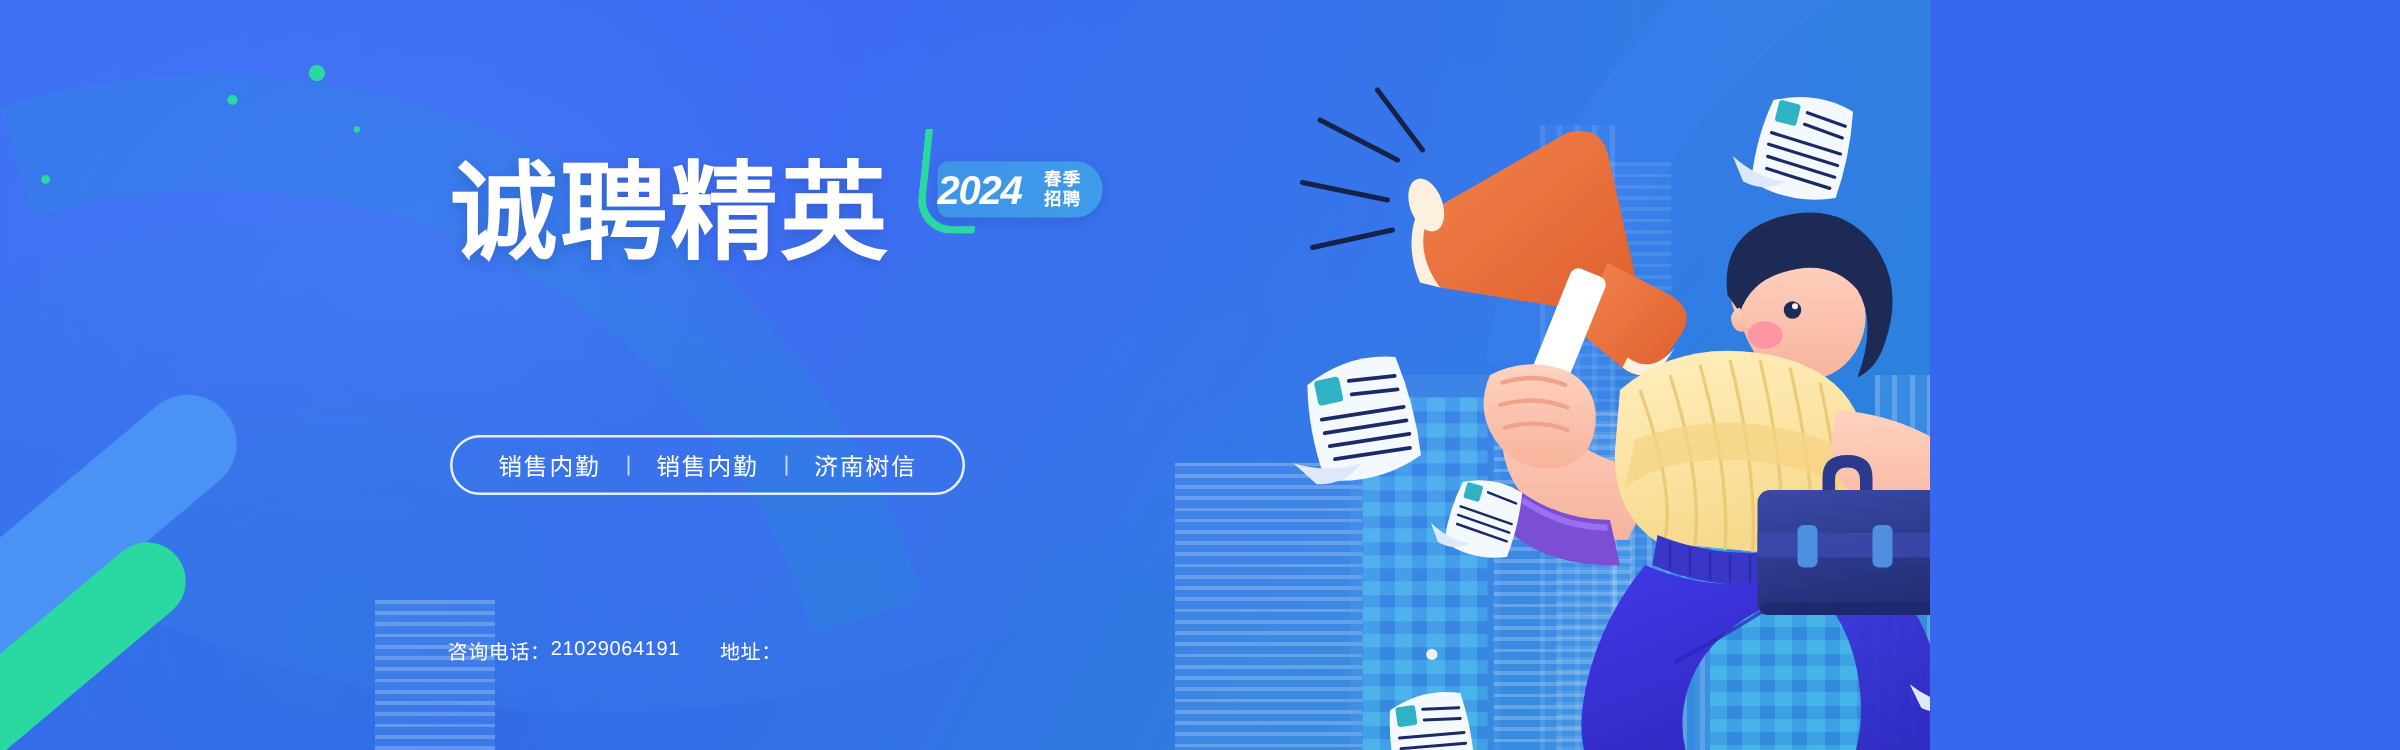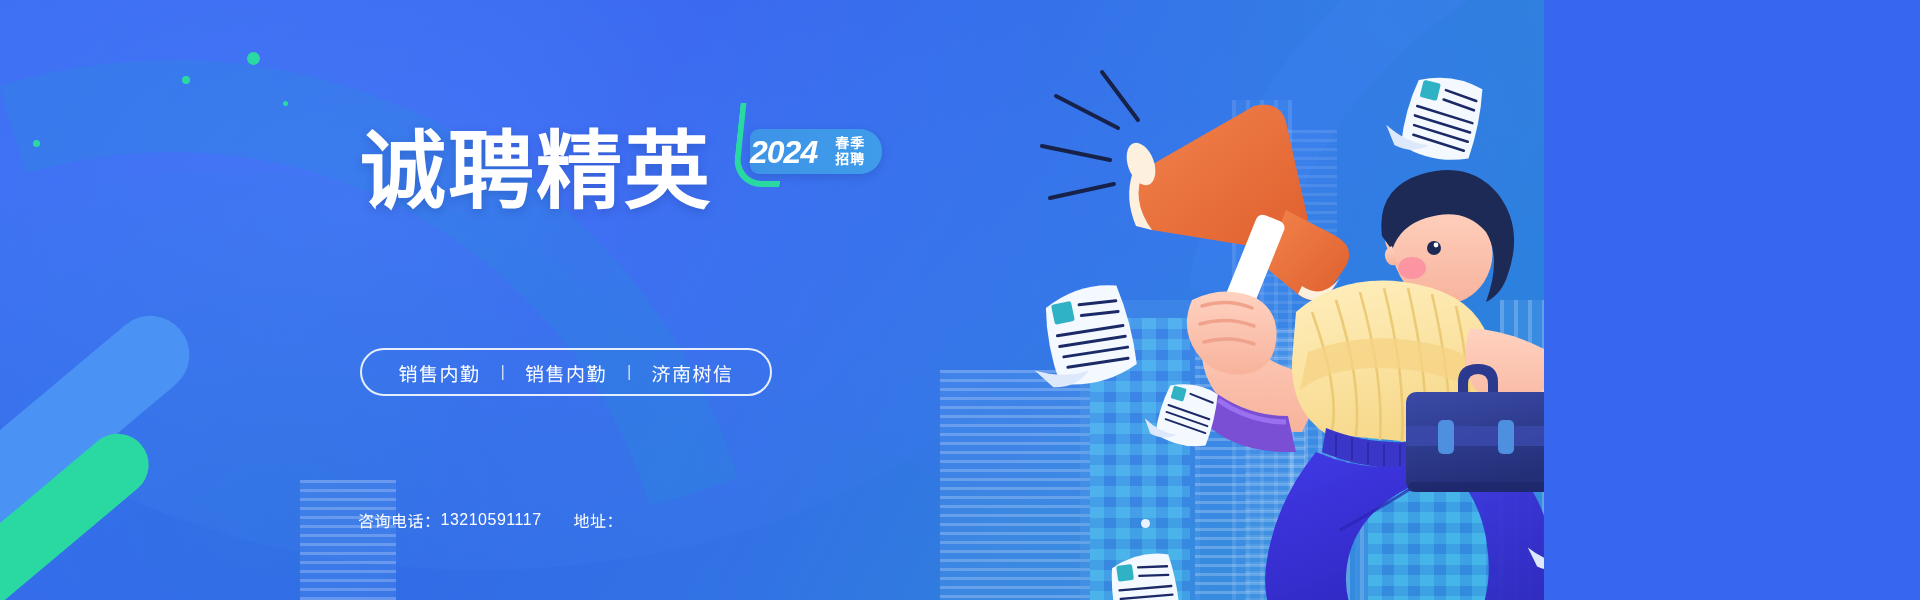--- a/index.html
+++ b/index.html
@@ -390,19 +390,19 @@
     <div class="roles">
       <span class="role">销售内勤</span>
       <span class="role-sep">|</span>
       <span class="role">销售内勤</span>
       <span class="role-sep">|</span>
       <span class="role">济南树信</span>
     </div>
 
     <div class="contact">
       <span>咨询电话：</span>
-      <span>13210591117</span>
+      <span>21029064191</span>
       <span class="gap"></span>
       <span>地址：</span>
     </div>
 
   </div>
 </div>
 
 </body></html>

